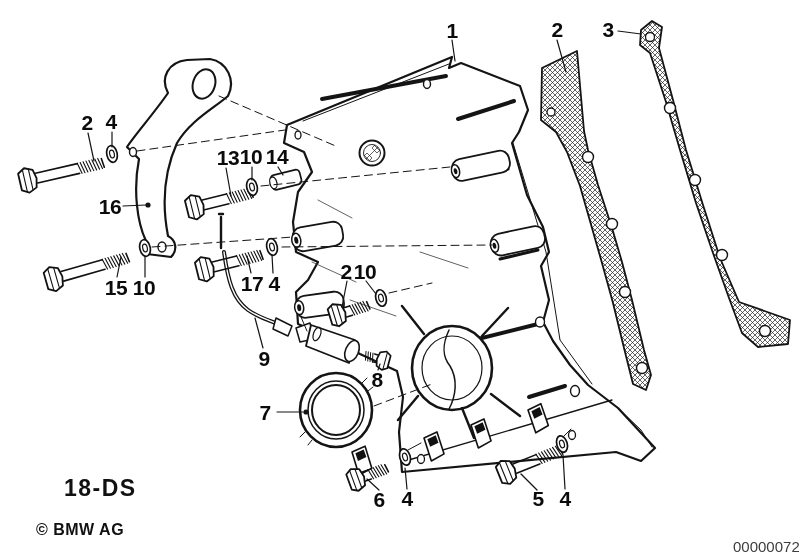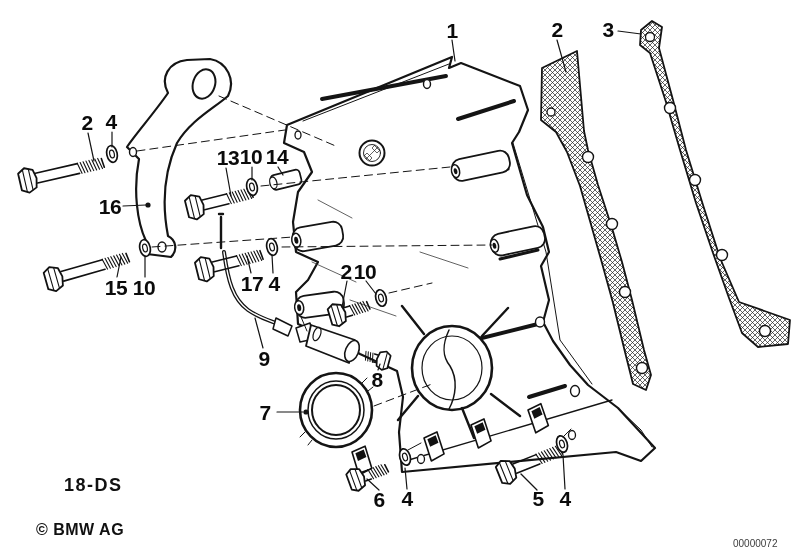--- a/index.html
+++ b/index.html
@@ -7,23 +7,23 @@
     position:relative;width:799px;height:559px;background:#ffffff;
     font-family:"Liberation Sans",sans-serif;overflow:hidden;margin:0 auto;
   }
   #diagram-svg{position:absolute;left:0;top:0;}
   .callout{
     position:absolute;transform:translate(-50%,-50%);
     font-weight:bold;font-size:21px;color:#0b0b0b;line-height:1;
     letter-spacing:-0.5px;white-space:nowrap;
   }
   .txt{position:absolute;color:#111;white-space:nowrap;}
-  #drawing-code{left:64px;top:475px;font-size:18px;font-weight:bold;letter-spacing:1.5px;}
+  #drawing-code{left:64px;top:475px;font-size:23px;font-weight:bold;letter-spacing:1.5px;}
   #copyright{left:36px;top:521px;font-size:16px;font-weight:bold;letter-spacing:.5px;}
-  #image-number{left:733px;top:538px;font-size:10px;color:#3d3d3d;font-weight:normal;}
+  #image-number{left:733px;top:538px;font-size:15px;color:#3d3d3d;font-weight:normal;}
 </style>
 </head>
 <body>
 
 <div id="stage">
 
   <svg id="diagram-svg" width="799" height="559" viewBox="0 0 799 559" fill="none" stroke-linecap="round" stroke-linejoin="round">
     <defs>
       <pattern id="xh" width="5" height="5" patternUnits="userSpaceOnUse">
         <path d="M0,5 L5,0 M0,0 L5,5" stroke="#222" stroke-width="0.7"></path>

